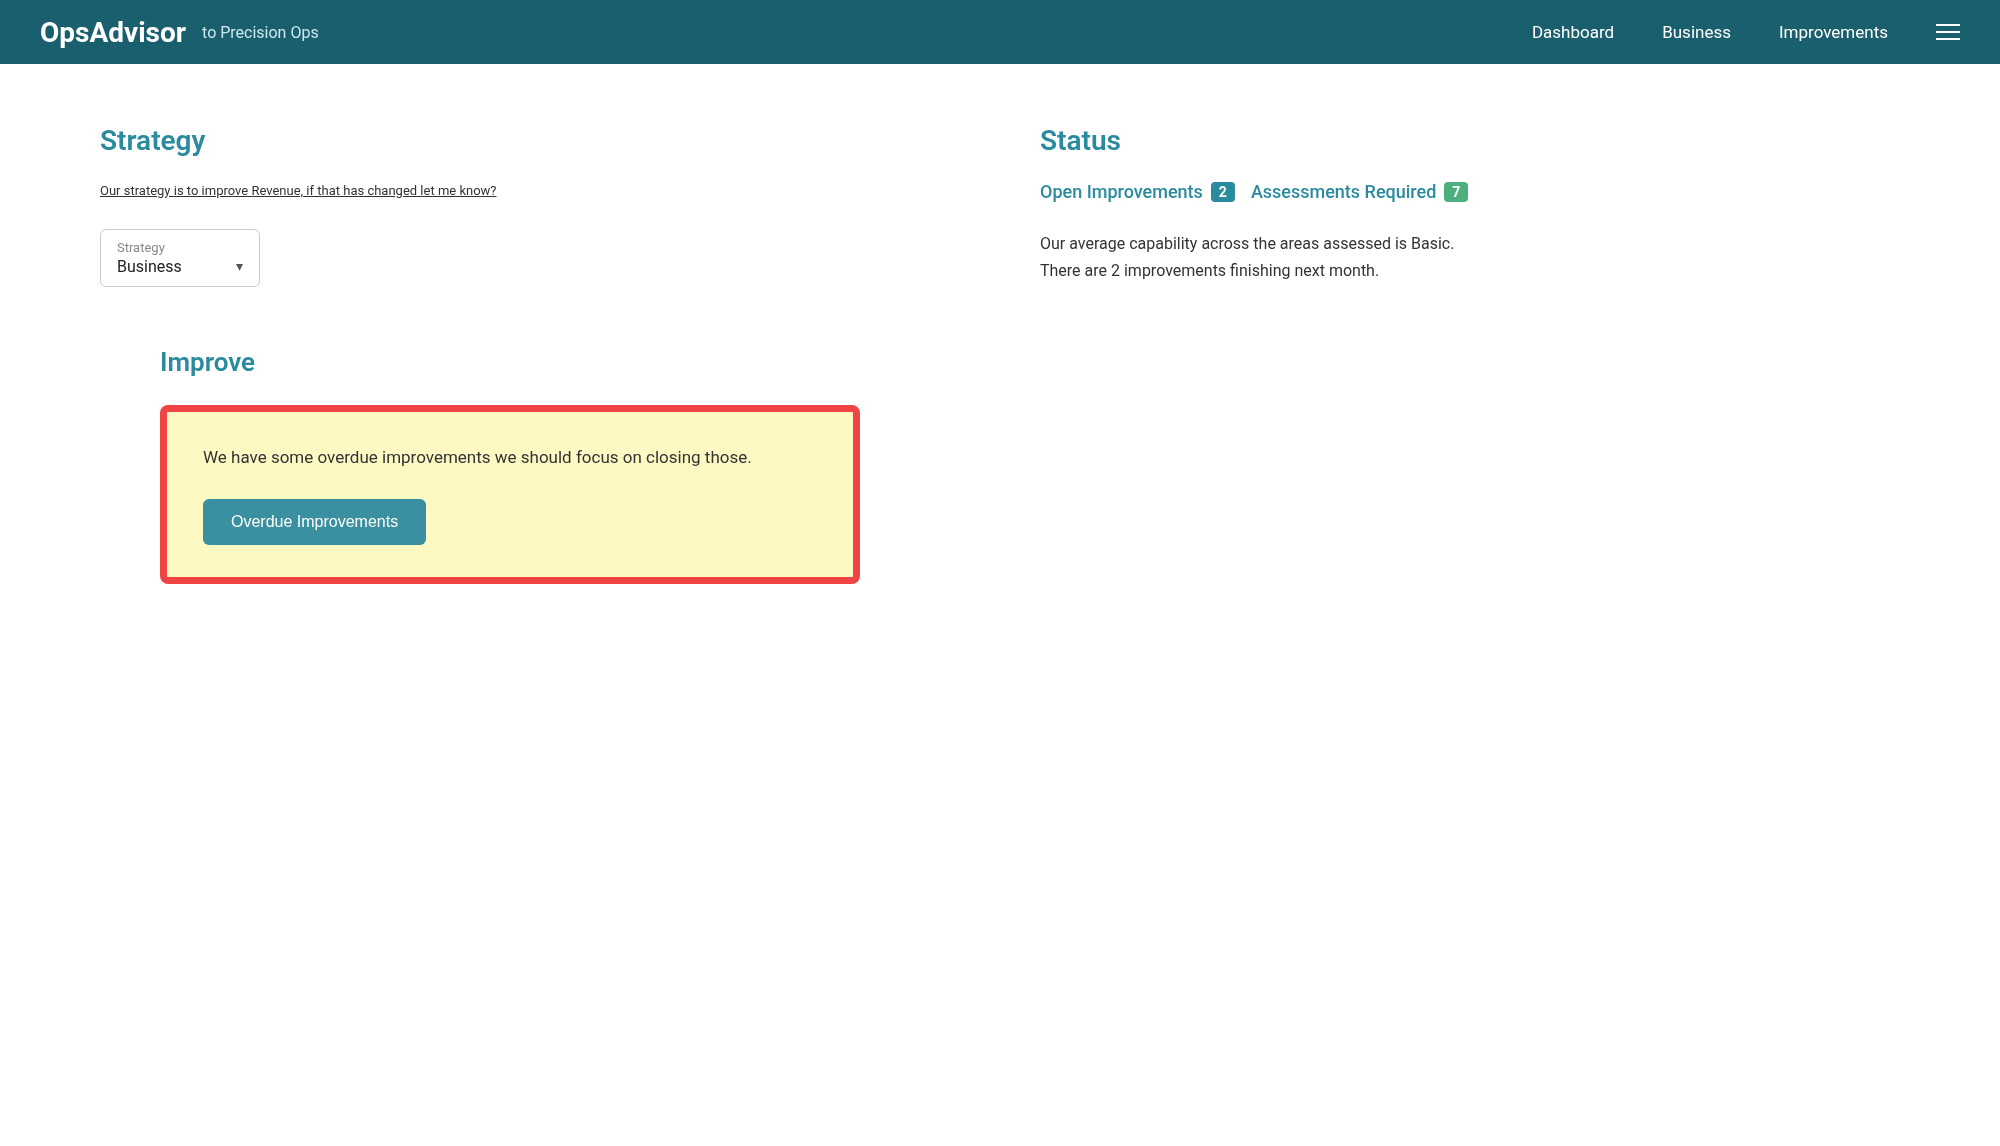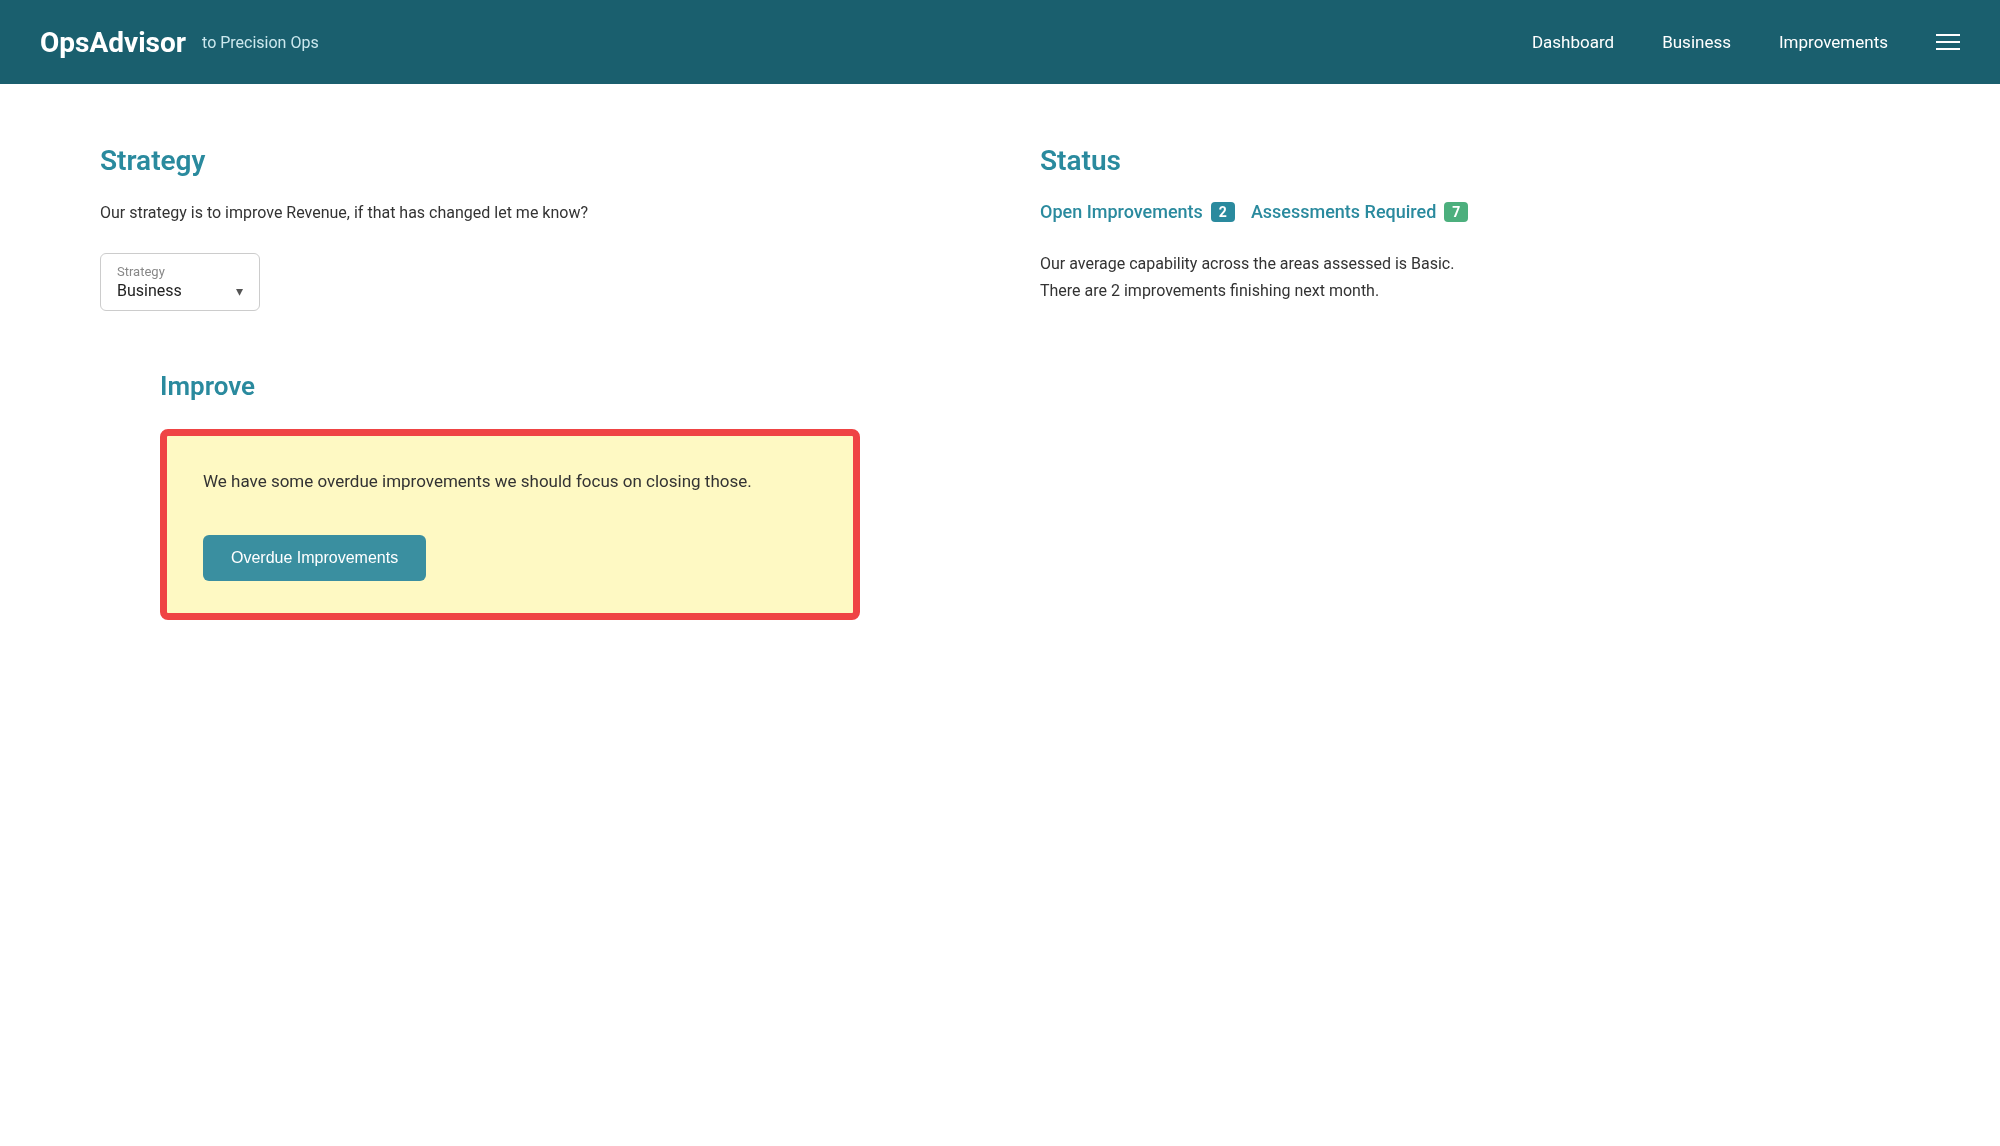--- a/index.html
+++ b/index.html
@@ -13,21 +13,21 @@
       background: #f5f5f5;
       min-height: 1146px;
     }
 
     
     nav {
       background: #1a5f6e;
       display: flex;
       align-items: center;
       padding: 0 40px;
-      height: 84px;
+      height: 64px;
     }
 
     .nav-brand {
       display: flex;
       align-items: center;
       gap: 8px;
       margin-right: auto;
     }
 
     .brand-logo {
@@ -97,23 +97,24 @@
 
     .section-title {
       color: #2a8a9e;
       font-size: 28px;
       font-weight: 600;
       margin-bottom: 24px;
     }
 
     .strategy-description {
       color: #333;
-      font-size: 16px;
+      font-size: 13px;
       margin-bottom: 28px;
       line-height: 1.5;
+      text-decoration: underline;
     }
 
     .strategy-dropdown {
       border: 1px solid #ccc;
       border-radius: 6px;
       padding: 10px 16px;
       display: inline-flex;
       flex-direction: column;
       min-width: 160px;
       cursor: pointer;
@@ -216,21 +217,20 @@
 
     .overdue-btn {
       background: #3a8fa0;
       color: white;
       border: none;
       border-radius: 6px;
       padding: 14px 28px;
       font-size: 16px;
       cursor: pointer;
       font-weight: 500;
-      margin-top: 12px;
     }
   </style>
 </head>
 <body>
 
 <nav>
   <div class="nav-brand">
     <div class="brand-logo">
       <span>Ops</span><span>Advisor</span>
     </div>

